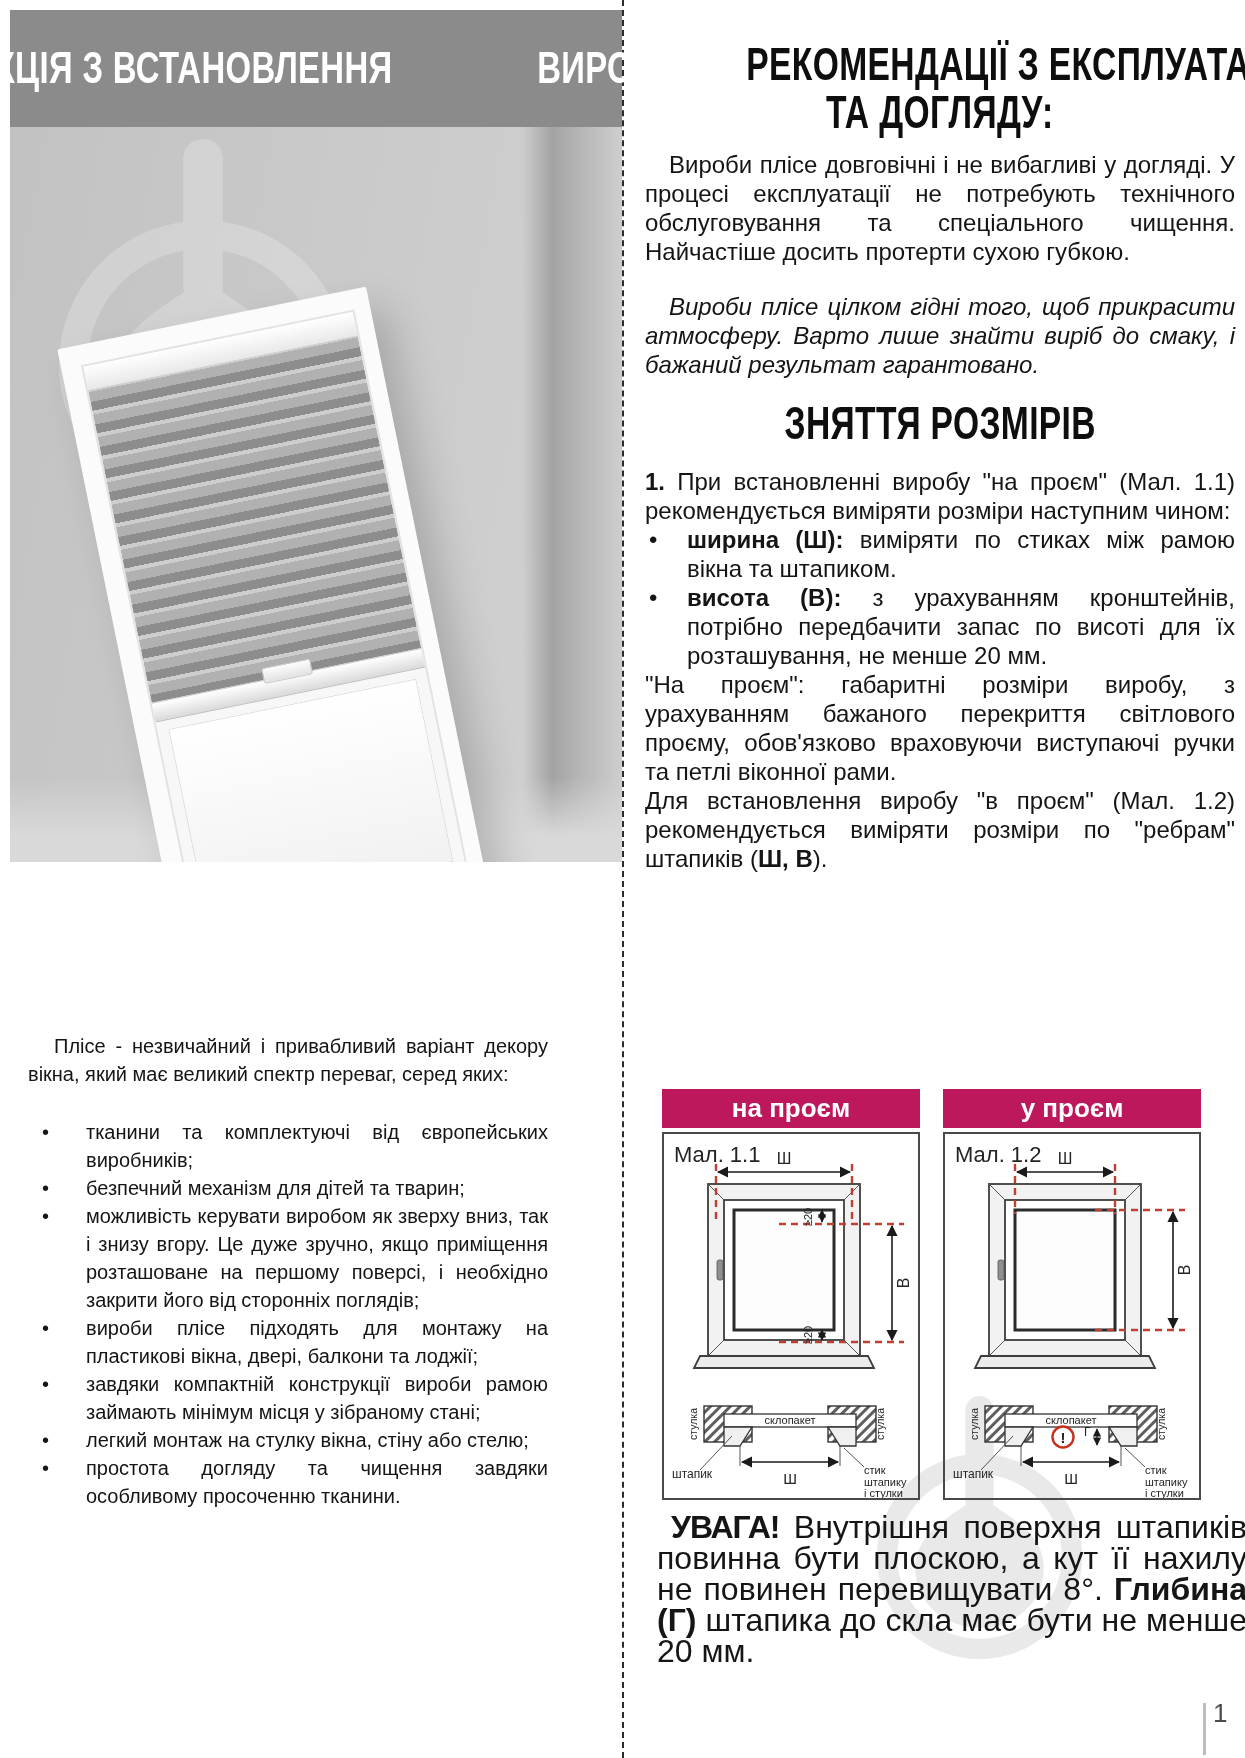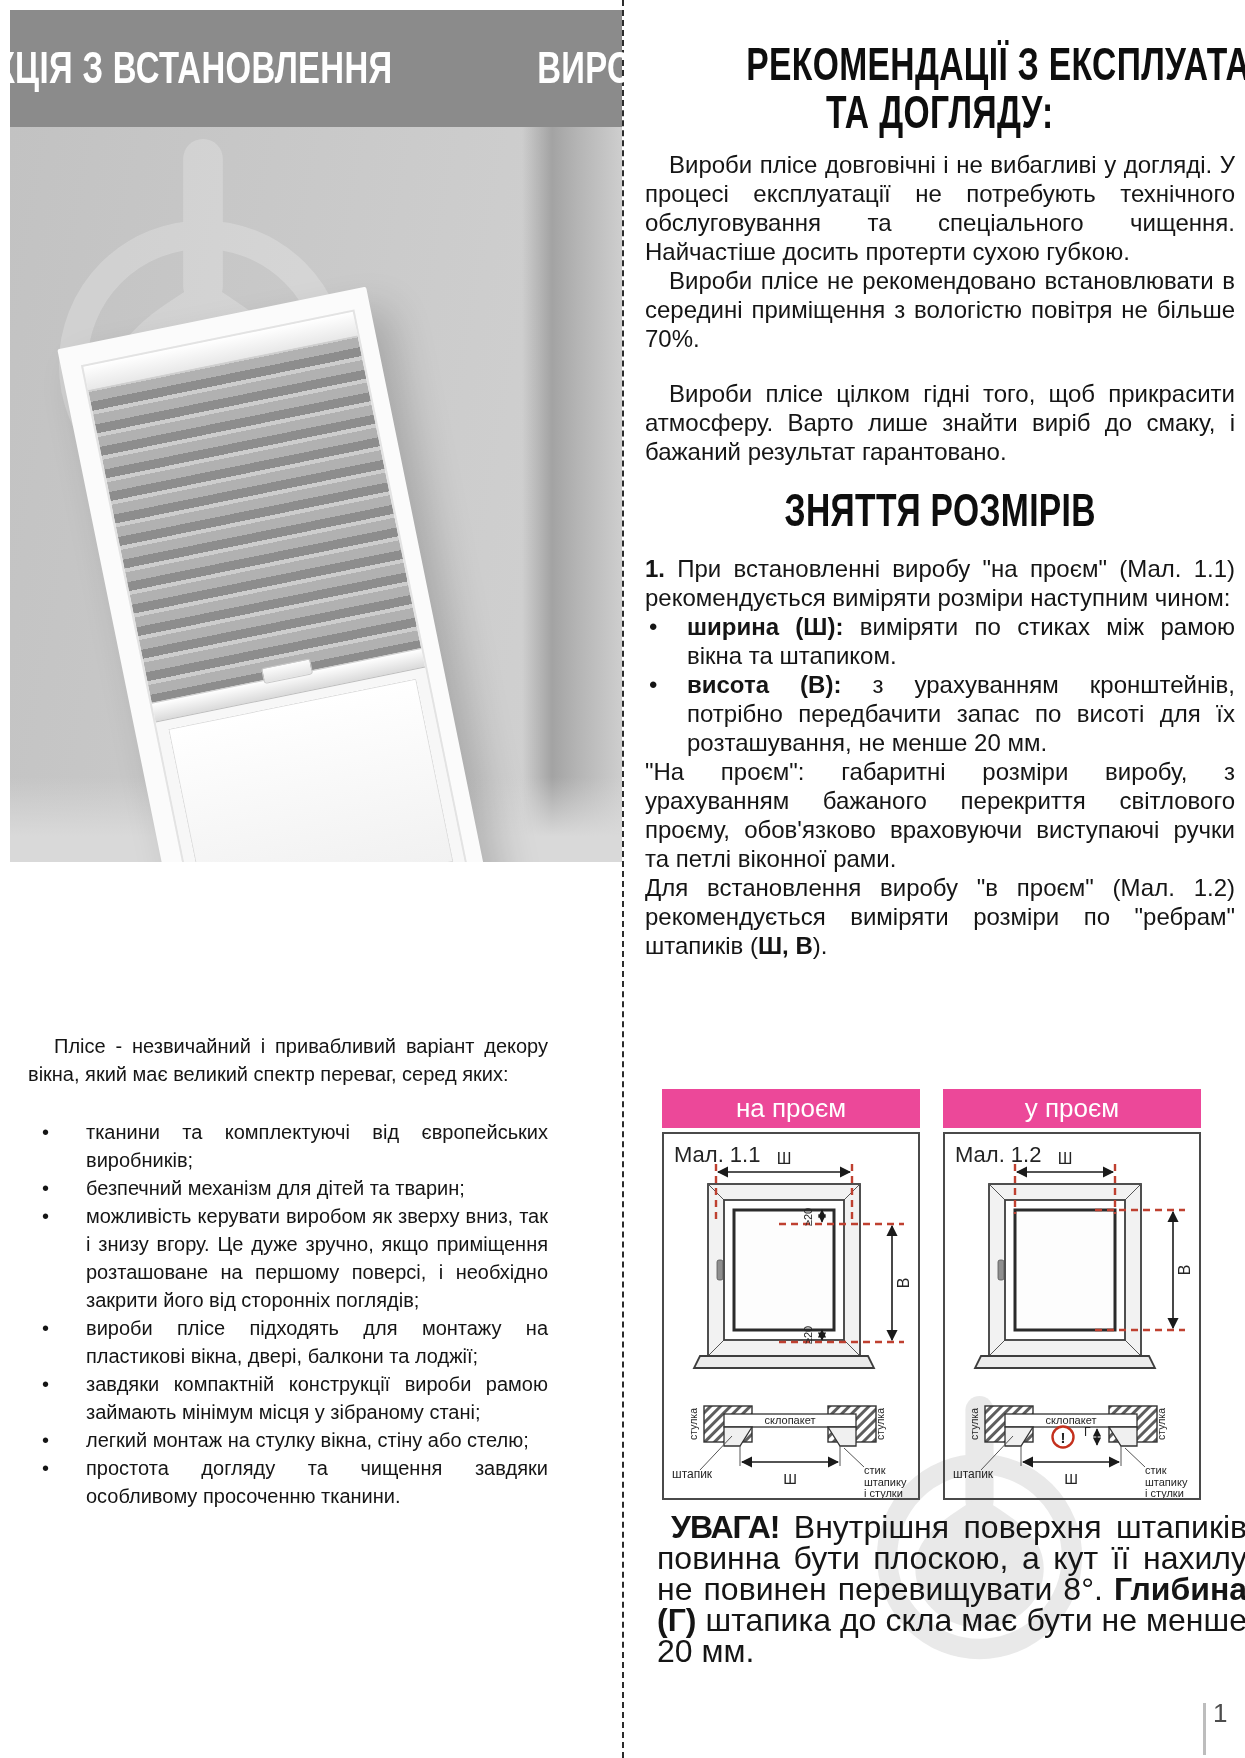--- a/index.html
+++ b/index.html
@@ -47,31 +47,31 @@
   .left-text li{position:relative;padding-left:58px;text-align:justify;}
   .left-text li::before{content:"\2022";position:absolute;left:14px;top:0;}
 
   
   .right-col{position:absolute;left:645px;top:40px;width:590px;font-size:24px;line-height:29px;}
   .r-title{margin:0 0 14px 0;text-align:center;line-height:48px;}
   .r-title .cond{font-size:46px;color:#0e0e0e;}
   .rp{margin:0;text-align:justify;}
   .rp.ind{text-indent:24px;}
   .rp.gap{margin-top:26px;}
-  .rp.italic{}
+  .rp.italic{font-style:italic;}
   .h-measure{margin:30px 0 26px 0;text-align:center;}
   .h-measure .cond{font-size:46px;color:#0e0e0e;}
   .right-col ul{list-style:none;margin:0;padding:0;}
   .right-col li{position:relative;padding-left:42px;text-align:justify;}
   .right-col li::before{content:"\2022";position:absolute;left:4px;top:0;}
 
   
   .diagrams{position:absolute;left:662px;top:1089px;display:flex;gap:23px;}
   .panel{width:258px;}
-  .panel-header{height:39px;background:#ec4899;color:#ffffff;font-weight:400;font-size:26px;
+  .panel-header{height:39px;background:#be185d;color:#ffffff;font-weight:700;font-size:26px;
                 display:flex;align-items:center;justify-content:center;margin-bottom:4px;}
   .panel-body{border:2px solid #4a4a4a;background:transparent;}
   .panel-body svg{display:block;width:254px;height:364px;}
   svg text{font-family:"Liberation Sans",sans-serif;fill:#242424;}
   .dim{stroke:#1a1a1a;stroke-width:1.6;fill:none;}
   .dim-thin{stroke:#1a1a1a;stroke-width:1.2;fill:none;}
   .red-dash{stroke:#bf4030;stroke-width:2.4;stroke-dasharray:7 5;fill:none;}
   .frame{stroke:#3d3d3d;stroke-width:1.8;}
   .tick{stroke:#555;stroke-width:1;}
 
@@ -128,21 +128,20 @@
       <li><span>простота догляду та чищення завдяки особливому просоченню тканини.</span></li>
     </ul>
   </div>
 
   <div class="right-col">
     <h1 class="r-title">
       <span class="cond">РЕКОМЕНДАЦІЇ З ЕКСПЛУАТАЦІЇ</span><br>
       <span class="cond">ТА ДОГЛЯДУ:</span>
     </h1>
     <p class="rp ind">Вироби плісе довговічні і не вибагливі у догляді. У процесі експлуатації не потребують технічного обслуговування та спеціального чищення. Найчастіше досить протерти сухою губкою.</p>
-    <p class="rp ind">Вироби плісе не рекомендовано встановлювати в середині приміщення з вологістю повітря не більше 70%.</p>
     <p class="rp ind gap italic">Вироби плісе цілком гідні того, щоб прикрасити атмосферу. Варто лише знайти виріб до смаку, і бажаний результат гарантовано.</p>
 
     <h2 class="h-measure">
       <span class="cond">ЗНЯТТЯ РОЗМІРІВ</span>
     </h2>
 
     <p class="rp"><b>1.</b><span> При встановленні виробу "на проєм" (Мал. 1.1) рекомендується виміряти розміри наступним чином:</span></p>
     <ul>
       <li><b>ширина (Ш):</b><span> виміряти по стиках між рамою вікна та штапиком.</span></li>
       <li><b>висота (В):</b><span> з урахуванням кронштейнів, потрібно передбачити запас по висоті для їх розташування, не менше 20 мм.</span></li>

